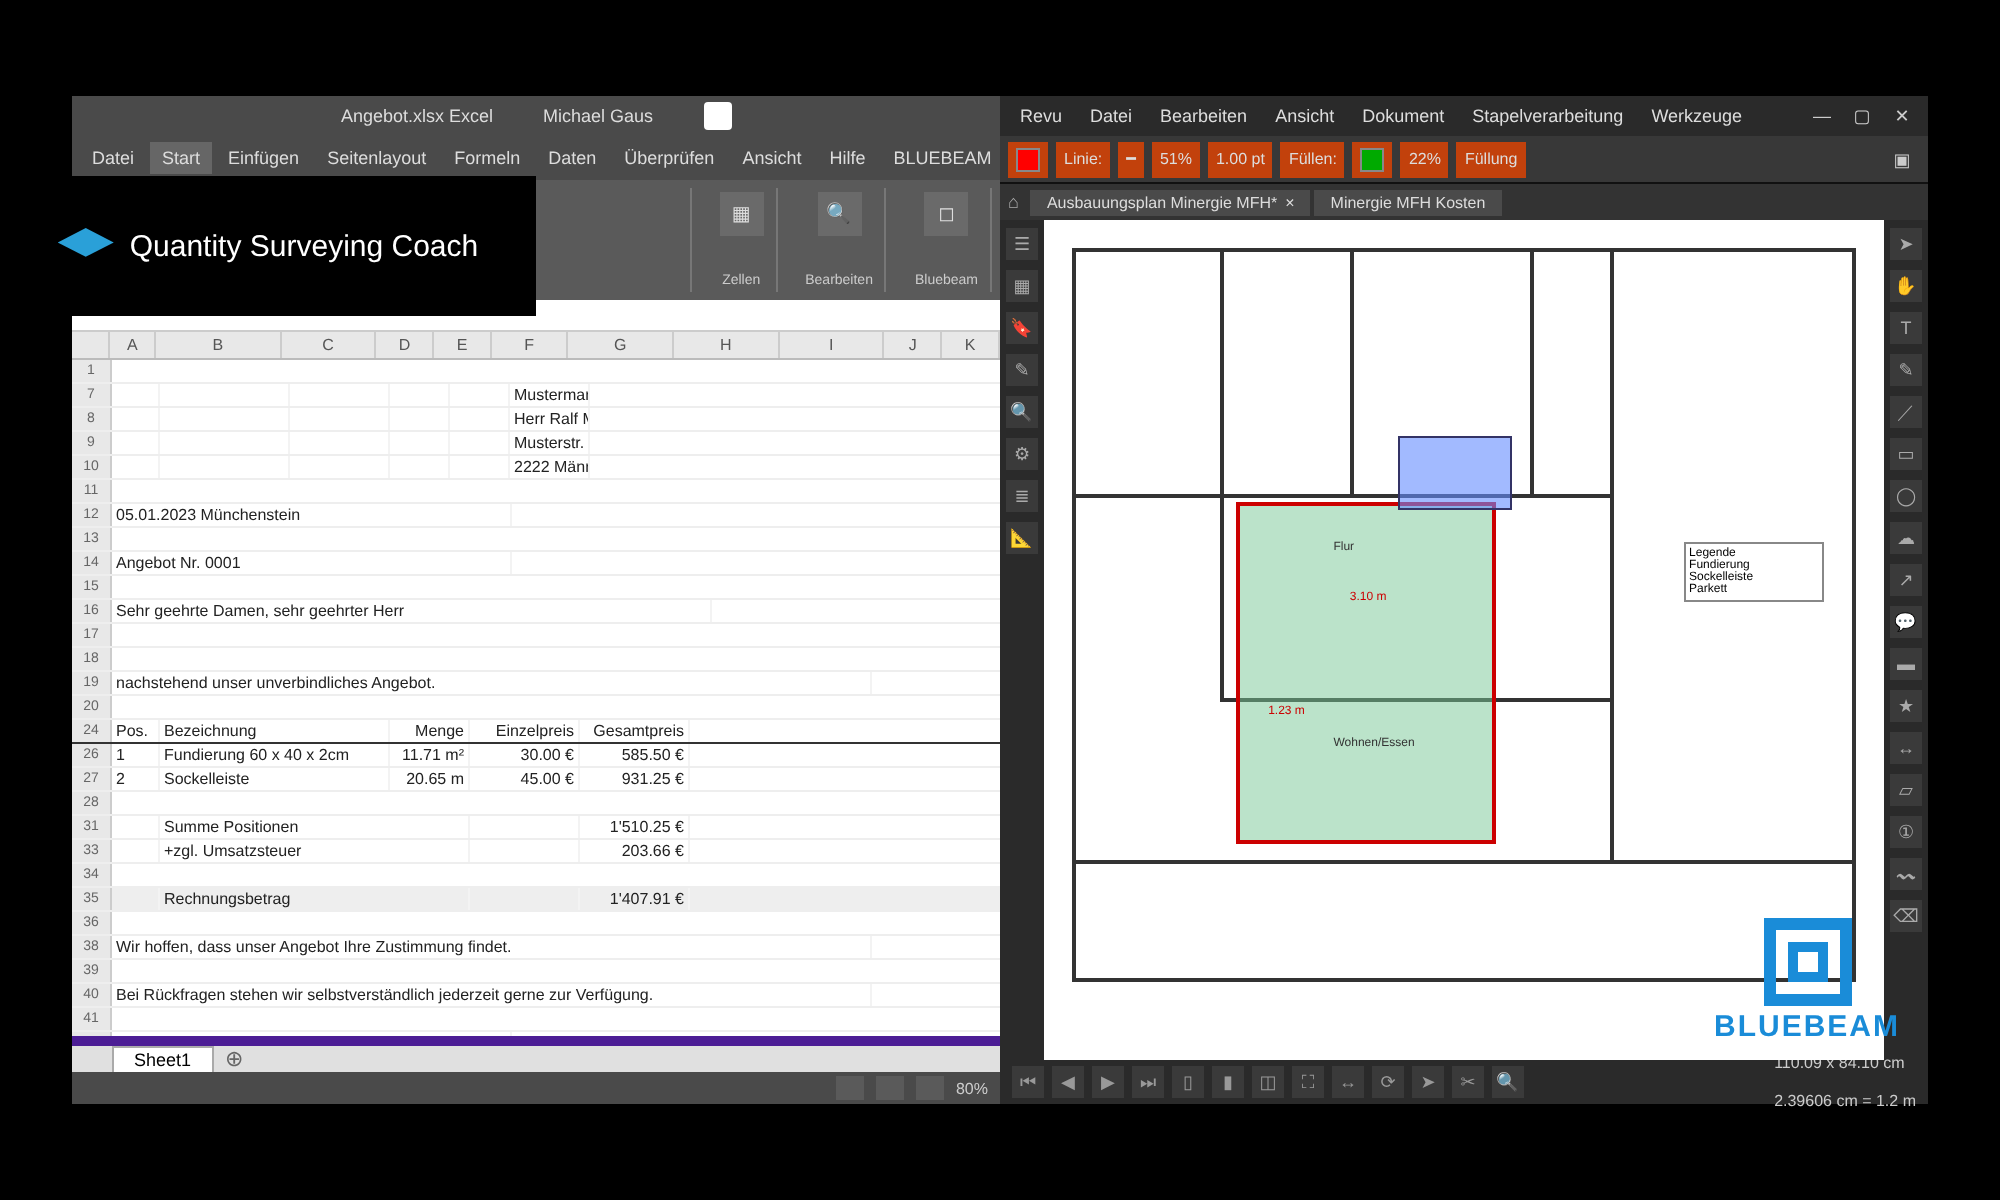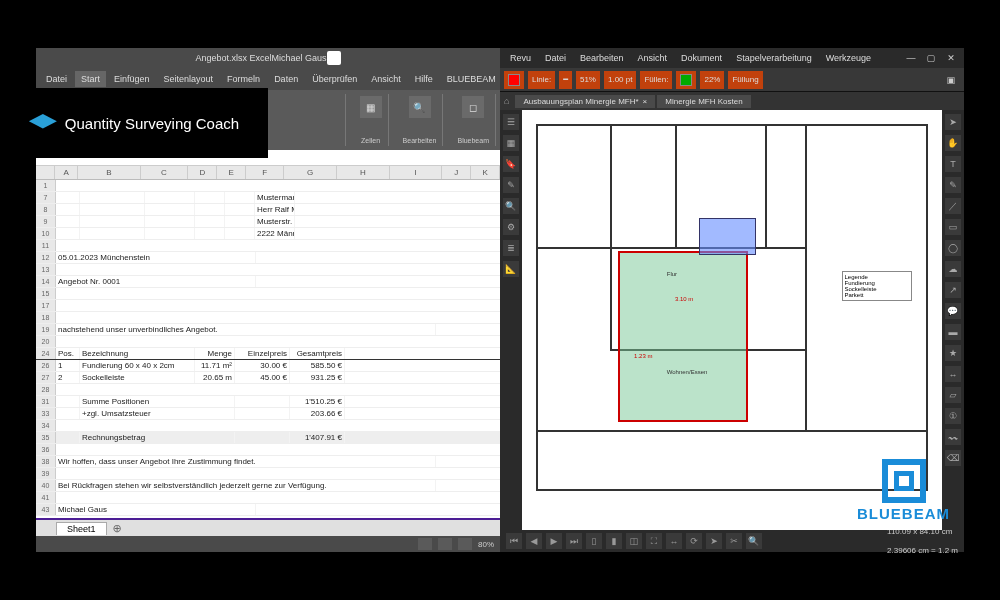--- a/index.html
+++ b/index.html
@@ -2,21 +2,21 @@
 <html><head>
 <meta charset="utf-8">
 <style>
 * { margin: 0; padding: 0; box-sizing: border-box; font-family: 'Segoe UI', Tahoma, sans-serif; }
 body { background: #000; width: 1000px; height: 600px; overflow: hidden; position: relative; }
 
 .desktop { position: absolute; top: 48px; left: 36px; right: 36px; bottom: 48px; display: flex; }
 
 
 .excel { flex: 1; background: #fff; display: flex; flex-direction: column; min-width: 0; }
-.excel-title { background: #4a4a4a; height: 20px; display: flex; align-items: center; justify-content: center; color: #ddd; font-size: 9px; gap: 0; }
+.excel-title { background: #4a4a4a; height: 20px; display: flex; align-items: center; justify-content: center; color: #ddd; font-size: 9px; gap: 25px; }
 .excel-title .avatar { width: 14px; height: 14px; background: #fff; border-radius: 2px; }
 .excel-menu { background: #4a4a4a; height: 22px; display: flex; align-items: center; padding: 0 4px; gap: 2px; }
 .excel-menu-item { color: #ddd; font-size: 9px; padding: 3px 6px; cursor: pointer; }
 .excel-menu-item.active { background: #666; }
 .excel-ribbon { background: #5a5a5a; height: 60px; display: flex; padding: 4px; gap: 8px; position: relative; }
 .ribbon-group { display: flex; flex-direction: column; align-items: center; justify-content: space-between; padding: 2px 6px; border-right: 1px solid #777; }
 .ribbon-group-label { color: #ccc; font-size: 7px; }
 .ribbon-btn { width: 22px; height: 22px; background: #6a6a6a; display: flex; align-items: center; justify-content: center; color: #ddd; font-size: 10px; }
 .ribbon-btns { display: flex; gap: 4px; }
 .formula-bar { background: #fff; border-bottom: 1px solid #ccc; height: 16px; display: flex; align-items: center; font-size: 9px; }
@@ -24,21 +24,21 @@
 .col-headers { display: flex; background: #e8e8e8; border-bottom: 1px solid #bbb; height: 14px; }
 .col-header { border-right: 1px solid #ccc; text-align: center; font-size: 8px; color: #555; line-height: 14px; }
 .rowhdr { width: 20px; }
 .colA { width: 24px; } .colB { width: 65px; } .colC { width: 50px; } .colD { width: 30px; } .colE { width: 30px; } .colF { width: 40px; } .colG { width: 55px; } .colH { width: 55px; } .colI { width: 55px; } .colJ { width: 30px; } .colK { width: 30px; }
 .rows { overflow-y: auto; height: calc(100% - 14px); }
 .row { display: flex; height: 12px; border-bottom: 1px solid #eee; }
 .row-num { width: 20px; background: #e8e8e8; border-right: 1px solid #ccc; text-align: center; font-size: 7px; color: #666; line-height: 12px; }
 .cell { border-right: 1px solid #f3f3f3; padding: 0 2px; line-height: 12px; white-space: nowrap; overflow: hidden; }
 .bold { font-weight: normal; }
 .right { text-align: right; }
-.excel-tabs { background: #e0e0e0; height: 18px; display: flex; align-items: center; border-top: 2px solid #4c1d95; padding-left: 20px; }
+.excel-tabs { background: #e0e0e0; height: 18px; display: flex; align-items: center; border-top: 5px solid #4c1d95; padding-left: 20px; }
 .sheet-tab { background: #fff; border: 1px solid #aaa; border-bottom: none; padding: 1px 10px; font-size: 9px; }
 .excel-status { background: #4a4a4a; height: 16px; display: flex; align-items: center; justify-content: flex-end; gap: 6px; padding: 0 6px; color: #ccc; font-size: 8px; }
 .status-btn { width: 14px; height: 12px; background: #5a5a5a; }
 
 
 .bluebeam { flex: 1; background: #2a2a2a; display: flex; flex-direction: column; min-width: 0; position: relative; }
 .bb-menu { background: #2a2a2a; height: 20px; display: flex; align-items: center; padding: 0 4px; gap: 2px; }
 .bb-menu-item { color: #ddd; font-size: 9px; padding: 2px 6px; cursor: pointer; }
 .bb-winctrl { margin-left: auto; display: flex; gap: 2px; }
 .bb-winbtn { width: 18px; height: 14px; color: #ccc; font-size: 9px; text-align: center; line-height: 14px; }
@@ -187,20 +187,24 @@
             <div class="row-num">13</div>
           </div>
         <div class="row">
             <div class="row-num">14</div>
             <div class="cell colA bold" style="width:200px;">Angebot Nr. 0001</div>
           </div>
         <div class="row">
             <div class="row-num">15</div>
           </div>
         <div class="row">
+            <div class="row-num">16</div>
+            <div class="cell colA" style="width:300px;">Sehr geehrte Damen, sehr geehrter Herr</div>
+          </div>
+        <div class="row">
             <div class="row-num">17</div>
           </div>
         <div class="row">
             <div class="row-num">18</div>
           </div>
         <div class="row">
             <div class="row-num">19</div>
             <div class="cell colA" style="width:380px;">nachstehend unser unverbindliches Angebot.</div>
           </div>
         <div class="row">

